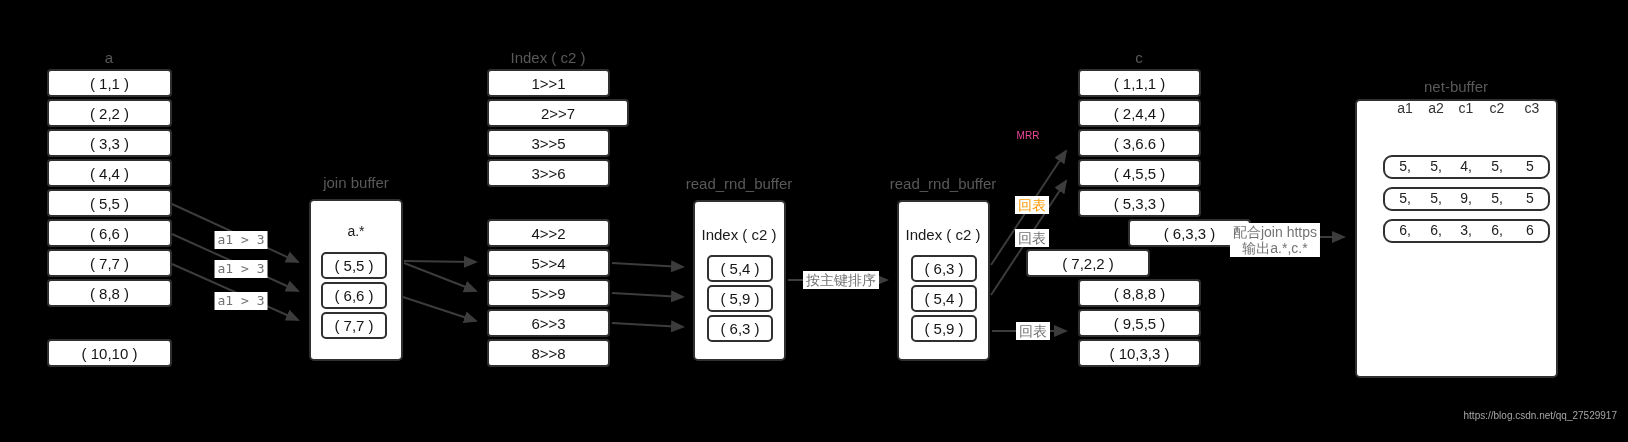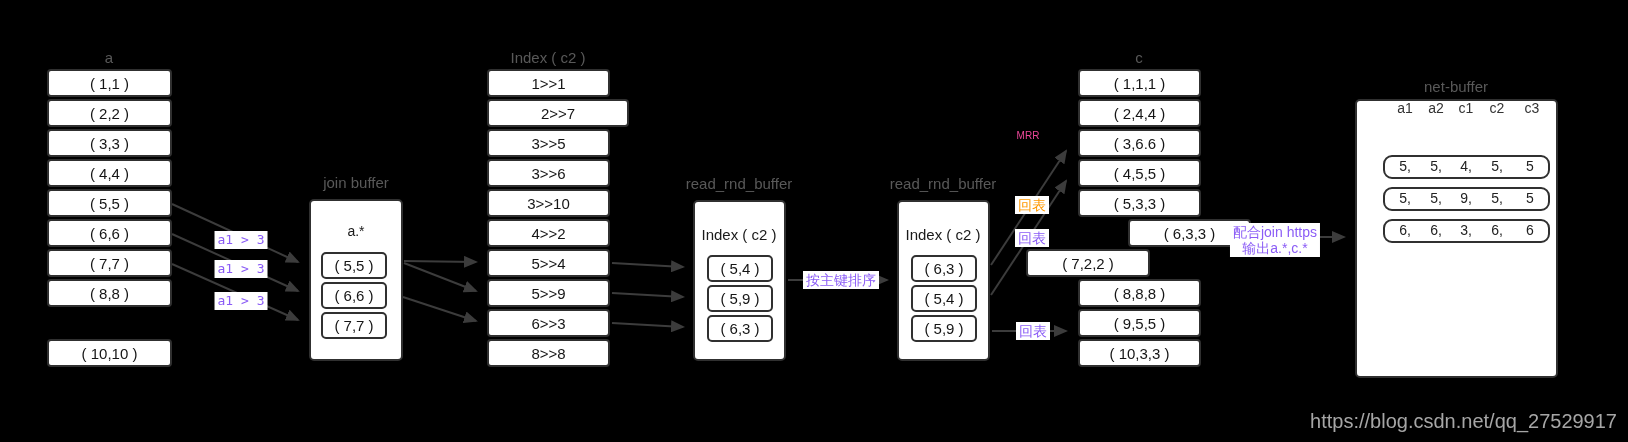--- a/index.html
+++ b/index.html
@@ -9,30 +9,30 @@
   .cell{position:absolute;height:28px;background:#fff;border:2px solid #303030;border-radius:4px;
         box-sizing:border-box;display:flex;align-items:center;justify-content:center;
         font-size:15px;color:#151515;white-space:nowrap;}
   .box{position:absolute;background:#fff;border:2px solid #303030;border-radius:5px;box-sizing:border-box;}
   .icell{position:absolute;height:27px;background:#fff;border:2px solid #303030;border-radius:5px;
         box-sizing:border-box;display:flex;align-items:center;justify-content:center;
         font-size:15px;color:#151515;white-space:nowrap;}
   .tbl-title{position:absolute;transform:translateX(-50%);color:#595959;font-size:15px;
         line-height:16px;white-space:nowrap;}
   .inner-label{position:absolute;transform:translate(-50%,-50%);font-size:15px;color:#1a1a1a;white-space:nowrap;}
-  .chip{position:absolute;transform:translate(-50%,-50%);background:#fff;color:#8b5cf6;
+  .chip{position:absolute;transform:translate(-50%,-50%);background:#fff;color:#737373;
         font-size:14px;line-height:16px;padding:1px 3px;white-space:nowrap;text-align:center;}
   .chip.mono{font-family:"DejaVu Sans Mono","Liberation Mono",monospace;font-size:13px;}
   .chip.orange{color:#ff9800;}
   .plain-red{position:absolute;transform:translate(-50%,-50%);color:#ec4899;font-size:10px;white-space:nowrap;}
   .nb-header{position:absolute;transform:translateX(-50%);font-size:14px;color:#333;line-height:16px;}
   .nb-row{position:absolute;left:1383px;width:167px;height:24px;background:#fff;
         border:2px solid #303030;border-radius:9px;box-sizing:border-box;}
   .nb-val{position:absolute;transform:translateX(-50%);font-size:14px;color:#222;line-height:17px;}
-  .watermark{position:absolute;right:11px;top:410px;color:#a6a6a6;font-size:20px;white-space:nowrap;}
+  .watermark{position:absolute;right:11px;top:410px;color:#a6a6a6;font-size:10px;white-space:nowrap;}
 </style>
 </head>
 <body>
 
 <div class="stage">
 
   <svg class="arrows" viewBox="0 0 1628 442">
     <defs>
       <marker id="ah" markerWidth="7" markerHeight="6" refX="6" refY="3" orient="auto">
         <path d="M0,0 L7,3 L0,6 z" fill="#3c3c3c"></path>
@@ -76,21 +76,20 @@
   <div class="inner-label" style="left:356px;top:231px;font-size:14px">a.*</div>
   <div class="icell" style="left:321px;top:252px;width:66px">( 5,5 )</div>
   <div class="icell" style="left:321px;top:282px;width:66px">( 6,6 )</div>
   <div class="icell" style="left:321px;top:312px;width:66px">( 7,7 )</div>
 
   <div class="tbl-title" style="left:548px;top:50px">Index ( c2 )</div>
   <div class="cell" style="left:487px;top:69px;width:123px">1&gt;&gt;1</div>
   <div class="cell" style="left:487px;top:99px;width:142px">2&gt;&gt;7</div>
   <div class="cell" style="left:487px;top:129px;width:123px">3&gt;&gt;5</div>
   <div class="cell" style="left:487px;top:159px;width:123px">3&gt;&gt;6</div>
-  <div class="cell" style="left:487px;top:189px;width:123px">3&gt;&gt;10</div>
   <div class="cell" style="left:487px;top:219px;width:123px">4&gt;&gt;2</div>
   <div class="cell" style="left:487px;top:249px;width:123px">5&gt;&gt;4</div>
   <div class="cell" style="left:487px;top:279px;width:123px">5&gt;&gt;9</div>
   <div class="cell" style="left:487px;top:309px;width:123px">6&gt;&gt;3</div>
   <div class="cell" style="left:487px;top:339px;width:123px">8&gt;&gt;8</div>
 
   <div class="tbl-title" style="left:739px;top:176px">read_rnd_buffer</div>
   <div class="box" style="left:693px;top:200px;width:93px;height:161px"></div>
   <div class="inner-label" style="left:739px;top:234px">Index ( c2 )</div>
   <div class="icell" style="left:707px;top:255px;width:66px">( 5,4 )</div>

